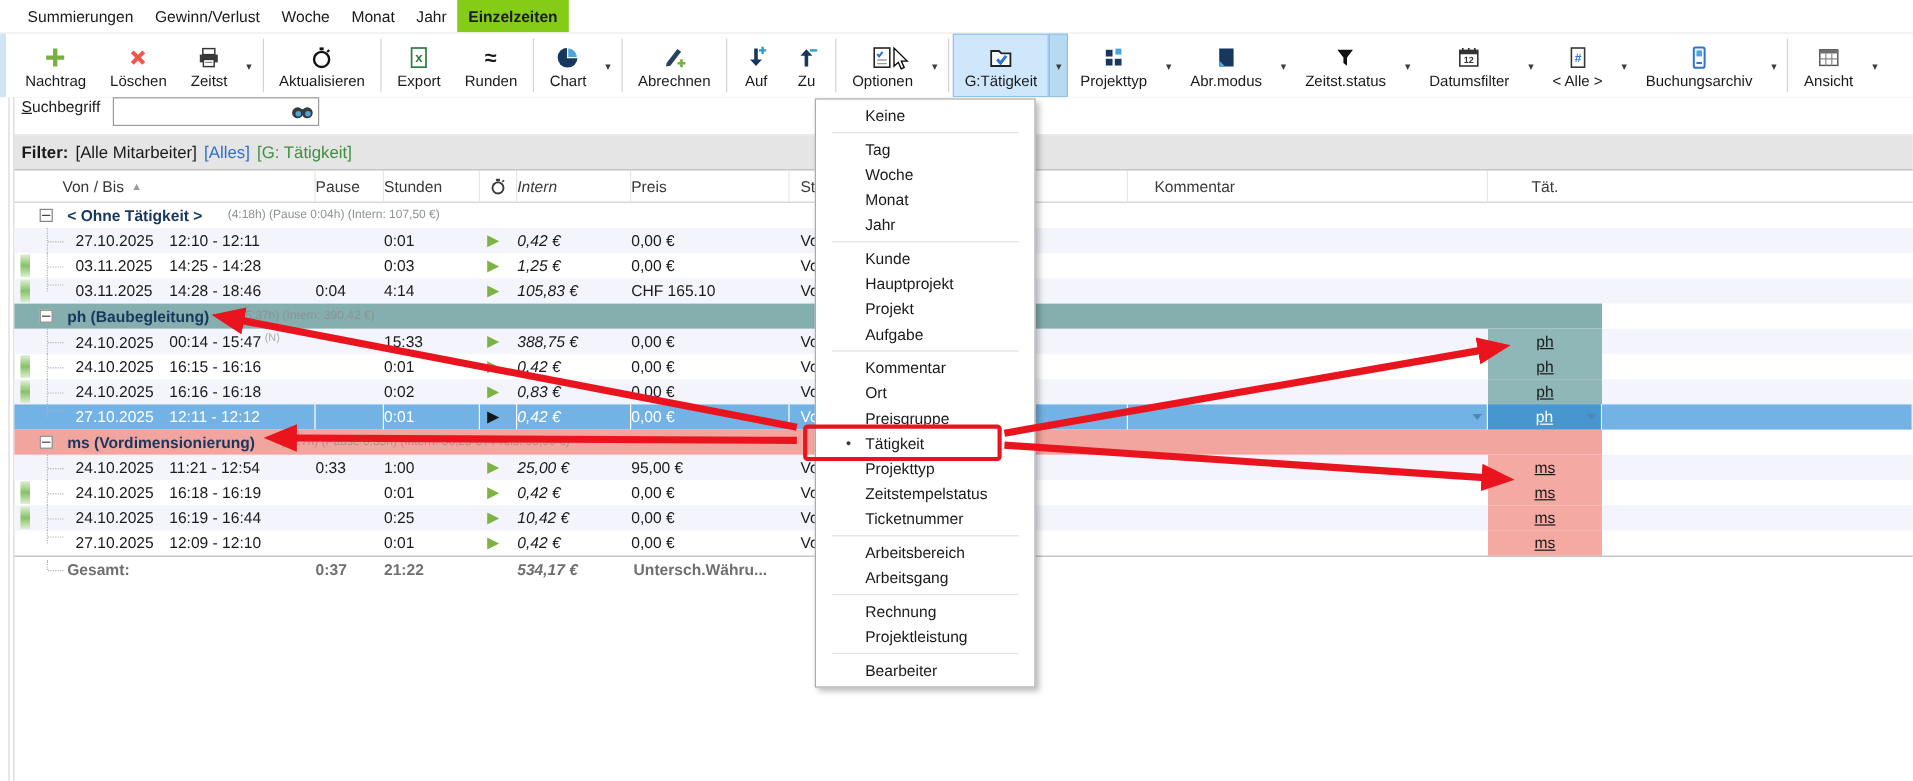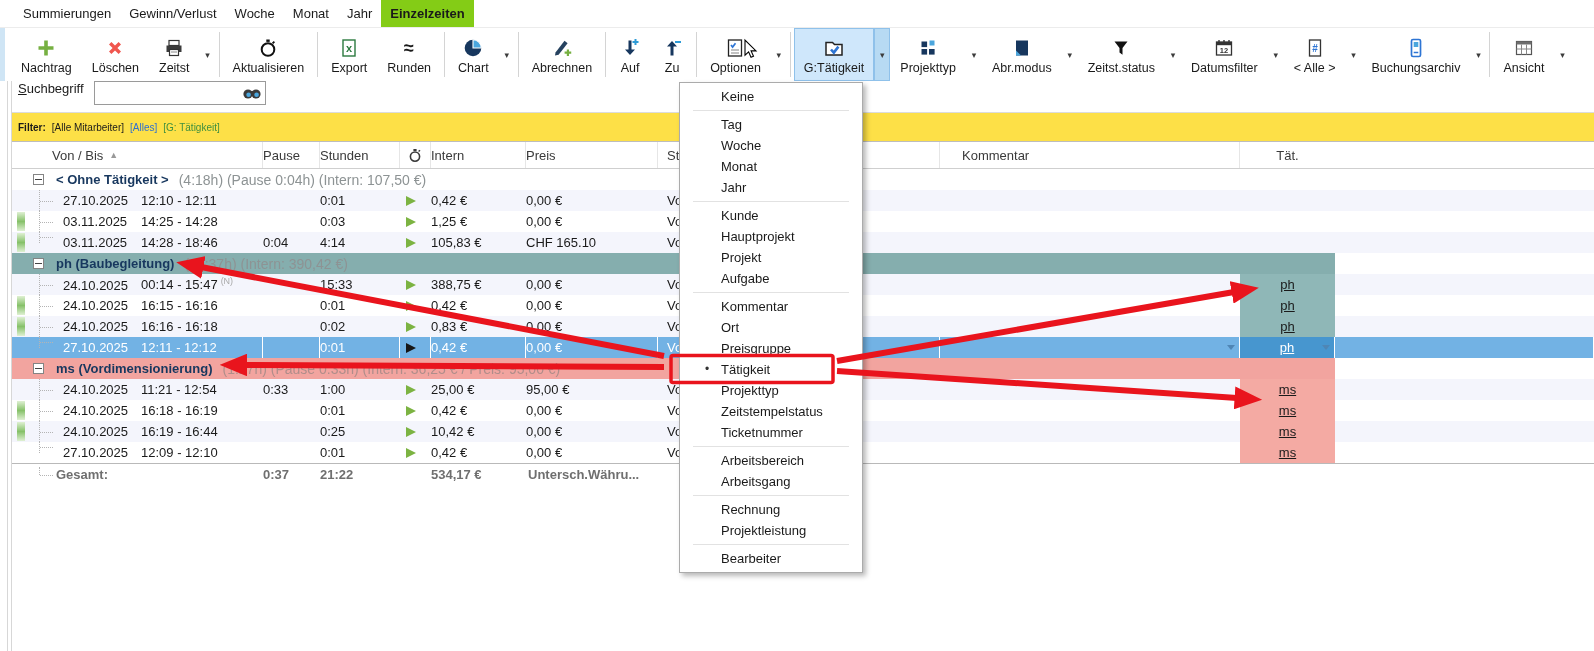--- a/index.html
+++ b/index.html
@@ -25,21 +25,21 @@
   .tsep{width:1px;background:#d4d4d4;margin:4px 3px;}
 
   
   .searchrow{position:absolute;left:0;top:81px;right:0;height:31px;display:flex;align-items:flex-start;
              border-bottom:1px solid #dcdcdc;background:#fff;}
   .searchrow label{margin-left:18px;margin-right:10px;}
   .searchrow label .ul{text-decoration:underline;}
   .searchbox{width:170px;height:22px;border:1px solid #9a9a9a;display:flex;align-items:center;background:#fff;}
   .searchbox input{flex:1;border:none;outline:none;height:18px;font:inherit;padding:0 4px;min-width:0;}
   .filterrow{position:absolute;left:0;top:113px;right:0;height:28px;display:flex;align-items:center;gap:6px;
-             border-bottom:1px solid #bdbdbd;background:#fde047;padding-left:18px;font-size:10px;}
+             border-bottom:1px solid #bdbdbd;background:#e5e5e5;padding-left:18px;font-size:14px;}
   .filterrow .flabel{font-weight:bold;}
   .f-blue{color:#2f6fd0;}
   .f-green{color:#3f8f3f;}
 
   
   .gutter{position:absolute;left:0;top:81px;bottom:0;width:12px;background:#fff;}
   .gutter i{position:absolute;top:0;bottom:0;width:1px;background:#d7d7d7;}
   .gutter i.l1{left:7px;} .gutter i.l2{left:11px;}
 
   
@@ -47,21 +47,21 @@
   .trow{display:grid;grid-template-columns:251px 57px 80px 31px 95px 132px 282px 300px 95px 1fr;align-items:center;height:21px;position:relative;}
   .thead{height:26px;border-bottom:1px solid #cfcfcf;color:#3a3a3a;}
   .thead .cell{border-right:1px solid #e6e6e6;height:100%;display:flex;align-items:center;}
   .thead .cell:nth-child(n+9){border-right:none;}
   .cell{overflow:visible;white-space:nowrap;}
   .c-date{padding-left:51px;}
   .thead .c-date{padding-left:40px;gap:6px;}
   .c-r{text-align:right;justify-content:flex-start;display:flex;align-items:center;}
   .c-pause{padding-right:15px;}
   .c-stunden{padding-right:6px;}
-  .c-intern{padding-right:28px;}
+  .c-intern{padding-right:28px;font-style:italic;}
   .c-preis{padding-right:4px;}
   .c-st{padding-left:9px;}
   .c-komm{padding-left:22px;position:relative;}
   .c-taet{text-align:right;position:relative;height:100%;display:flex;align-items:center;justify-content:center;text-decoration:underline;}
   .sortarrow{color:#999;font-size:9px;}
   .datecol{display:inline-block;width:78px;}
   .note{font-size:9px;color:#a9a9a9;vertical-align:super;margin-left:3px;}
 
   .drow.stripe{background:#f4f5fc;}
   .drow .tree{position:absolute;left:27px;top:0;bottom:0;border-left:1px dotted #b4b4b4;}
@@ -71,21 +71,21 @@
 
   .playwrap{display:flex;align-items:center;padding-left:6px;}
   .play{width:0;height:0;border-left:10px solid #7cb342;border-top:5.5px solid transparent;border-bottom:5.5px solid transparent;}
   .sel .play{border-left-color:#161616;}
 
   .grow{height:21px;position:relative;display:flex;align-items:center;}
   .gband{position:absolute;left:0;top:0;height:100%;width:1323px;}
   .grow .exp{position:absolute;left:21px;top:5px;width:9px;height:9px;border:1px solid #848484;background:#fff;z-index:2;}
   .grow .exp:after{content:"";position:absolute;left:1px;right:1px;top:4px;border-top:1px solid #444;}
   .grow .glabel{margin-left:44px;font-weight:bold;color:#17375e;z-index:1;}
-  .grow .gstats{margin-left:10px;font-size:14px;color:#8d9394;z-index:1;}
+  .grow .gstats{margin-left:21px;font-size:10px;color:#8d9394;z-index:1;}
   .grow.teal .gband{background:#85aeae;}
   .grow.pink .gband{background:#f2a49f;}
   .grow.pink .gstats{color:#b08d8a;}
 
   .taet-chip{width:100%;height:100%;display:flex;align-items:center;justify-content:center;border-bottom:1px solid rgba(255,255,255,.75);}
   .chip-teal{background:#8fb7b7;}
   .chip-pink{background:#f4aaa3;}
 
   .drow.sel{background:#72b2e4;color:#fff;}
   .drow.sel .cell{border-right:1px solid #fff;height:100%;display:flex;align-items:center;}

